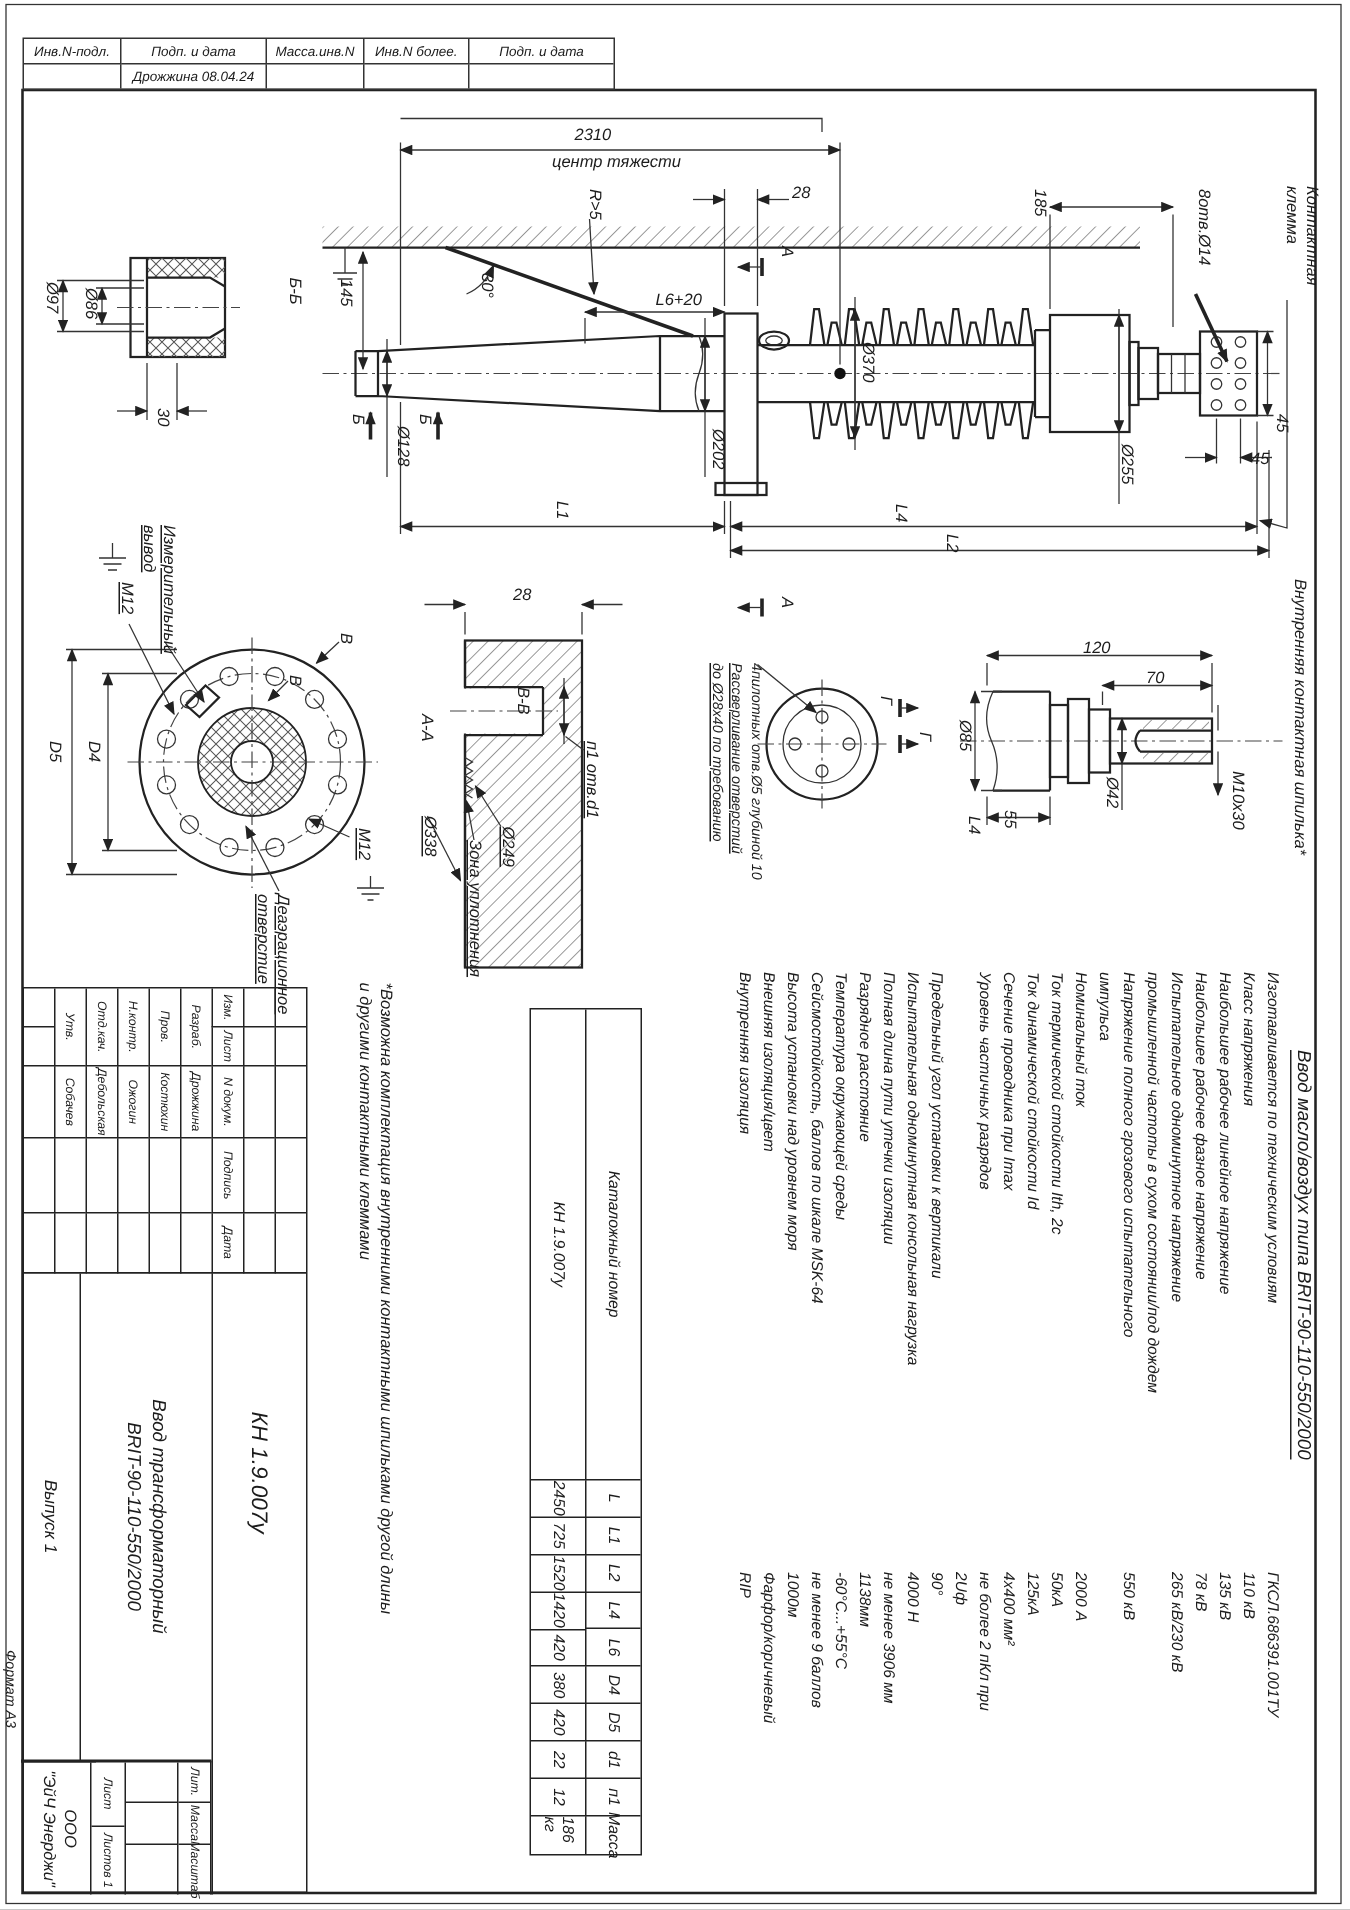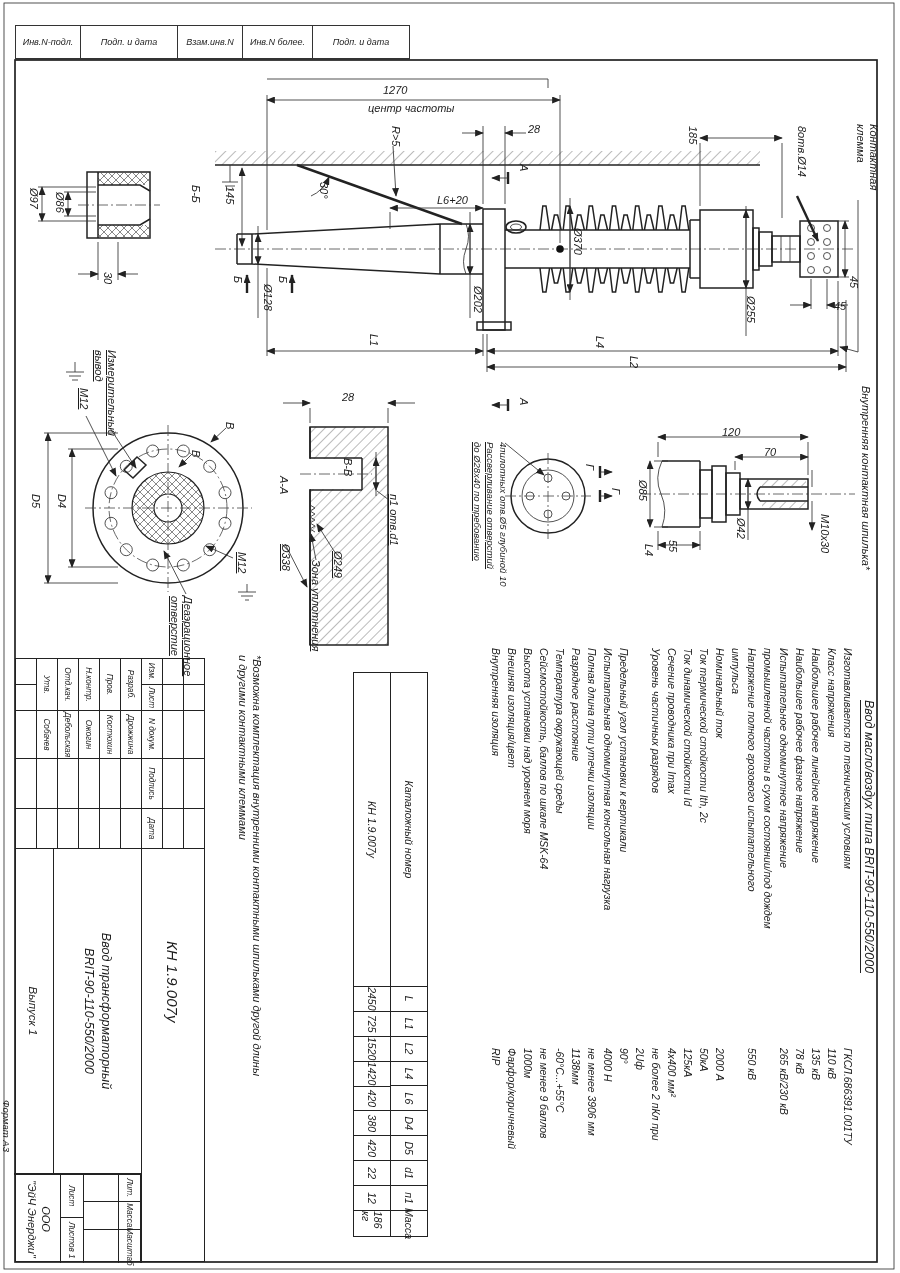--- a/index.html
+++ b/index.html
@@ -242,28 +242,35 @@
     <path class="t" d="M812,470 V487 M812,518 V501 M812,518 V530" marker-end="url(#ar)"></path>
     <path class="th" d="M600,466 V478 M600,490 V502"></path>
     <line x1="600" y1="472" x2="612" y2="472" class="t" marker-end="url(#ar)"></line>
     <line x1="600" y1="496" x2="612" y2="496" class="t" marker-end="url(#ar)"></line>
   </svg>
 
   <div class="stamps">
     <div class="row">
       <div class="c" style="width:65px">Инв.N-подл.</div>
       <div class="c" style="width:97px">Подп. и дата</div>
-      <div class="c" style="width:65px">Взам.инв.N</div>
+      <div class="c" style="width:65px">Масса.инв.N</div>
       <div class="c" style="width:70px">Инв.N более.</div>
       <div class="c" style="width:96px">Подп. и дата</div>
     </div>
-  </div>
-
-  <div class="lbl" style="left:383px;top:84px">1270</div>
-  <div class="lbl" style="left:368px;top:102px">центр частоты</div>
+    <div class="row">
+      <div class="c" style="width:65px"></div>
+      <div class="c" style="width:97px">Дрожжина 08.04.24</div>
+      <div class="c" style="width:65px"></div>
+      <div class="c" style="width:70px"></div>
+      <div class="c" style="width:96px"></div>
+    </div>
+  </div>
+
+  <div class="lbl" style="left:383px;top:84px">2310</div>
+  <div class="lbl" style="left:368px;top:102px">центр тяжести</div>
   <div class="lbl" style="left:528px;top:123px">28</div>
   <div class="lbl" style="left:437px;top:194px">L6+20</div>
   <div class="lbl r90" style="left:402px;top:126px">R&gt;5</div>
   <div class="lbl r90" style="left:330px;top:182px">30°</div>
   <div class="lbl r90" style="left:236px;top:186px">145</div>
   <div class="lbl r90" style="left:274px;top:284px">Ø128</div>
   <div class="lbl r90" style="left:484px;top:286px">Ø202</div>
   <div class="lbl r90" style="left:584px;top:228px">Ø370</div>
   <div class="lbl r90" style="left:757px;top:296px">Ø255</div>
   <div class="lbl r90" style="left:699px;top:126px">185</div>

